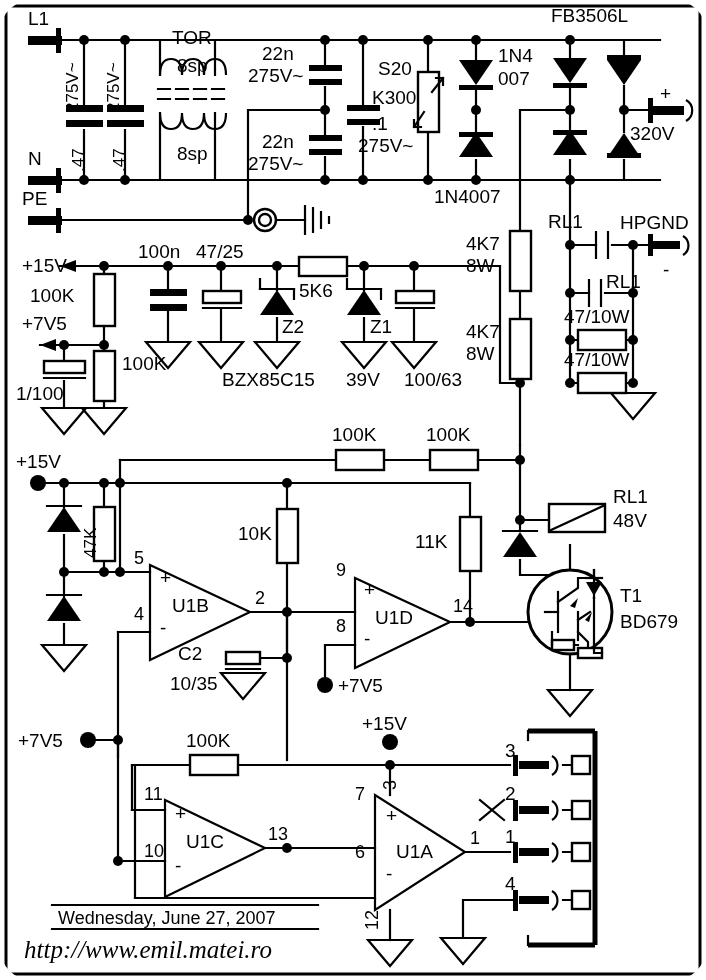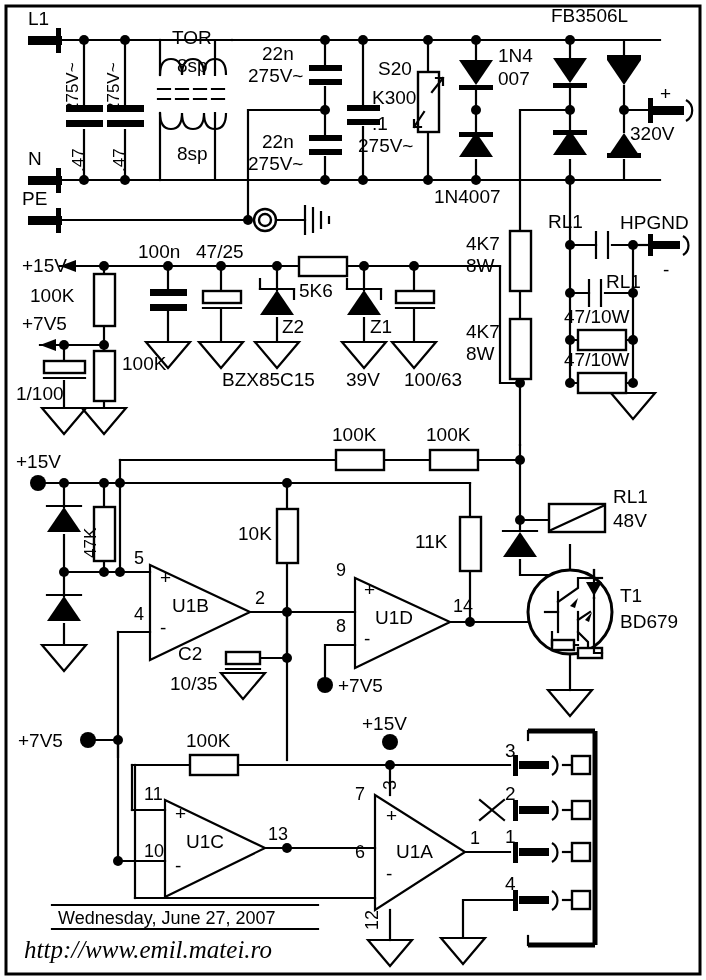--- a/index.html
+++ b/index.html
@@ -1,17 +1,17 @@
 <!DOCTYPE html>
 <html><head>
 <meta charset="utf-8">
 <style>
   html,body{margin:0;padding:0;background:#ffffff;}
   body{width:706px;height:980px;font-family:"Liberation Sans",sans-serif;}
-  #sheet{position:relative;width:706px;height:980px;overflow:hidden;background:#fff;}
+  #sheet{position:relative;width:706px;height:980px;overflow:hidden;background:#fff;border-radius:32px;}
   svg{display:block;}
   .lbl{font-family:"Liberation Sans",sans-serif;font-size:19px;fill:#000;}
   .lbl-s{font-family:"Liberation Sans",sans-serif;font-size:17px;fill:#000;}
   .lbl-pin{font-family:"Liberation Sans",sans-serif;font-size:18px;fill:#000;}
   .lbl-ref{font-family:"Liberation Sans",sans-serif;font-size:19px;fill:#000;}
   .url{font-family:"Liberation Serif",serif;font-size:25px;font-style:italic;fill:#000;}
   .datetxt{font-family:"Liberation Sans",sans-serif;font-size:18px;fill:#000;}
   .w{stroke:#000;stroke-width:2.2;fill:none;stroke-linecap:square;}
   .wt{stroke:#000;stroke-width:2.2;fill:none;}
   .thick{stroke:#000;stroke-width:5;fill:none;stroke-linecap:butt;}

